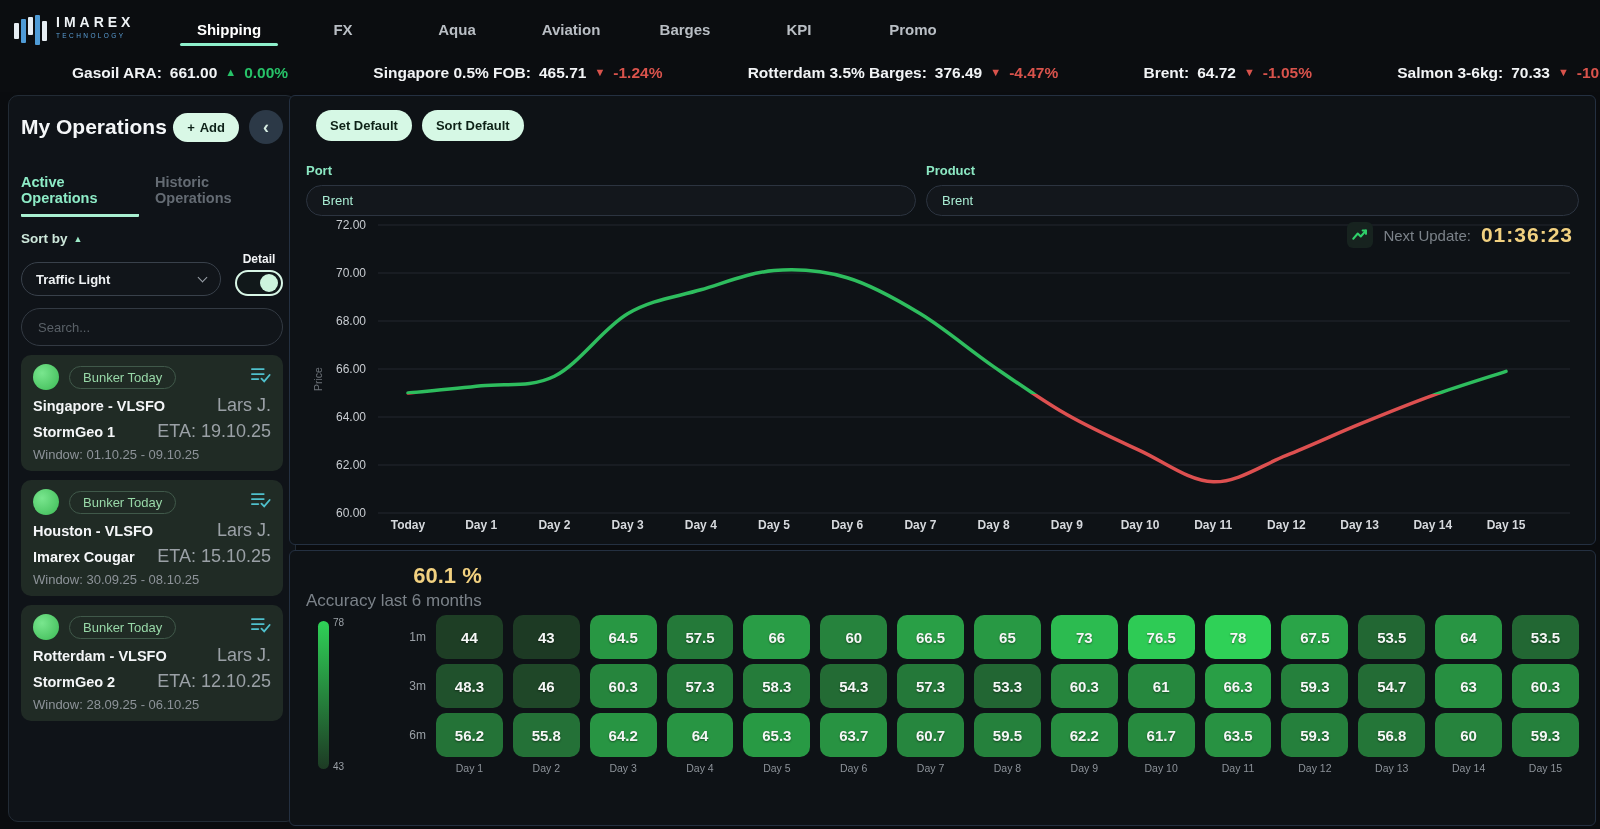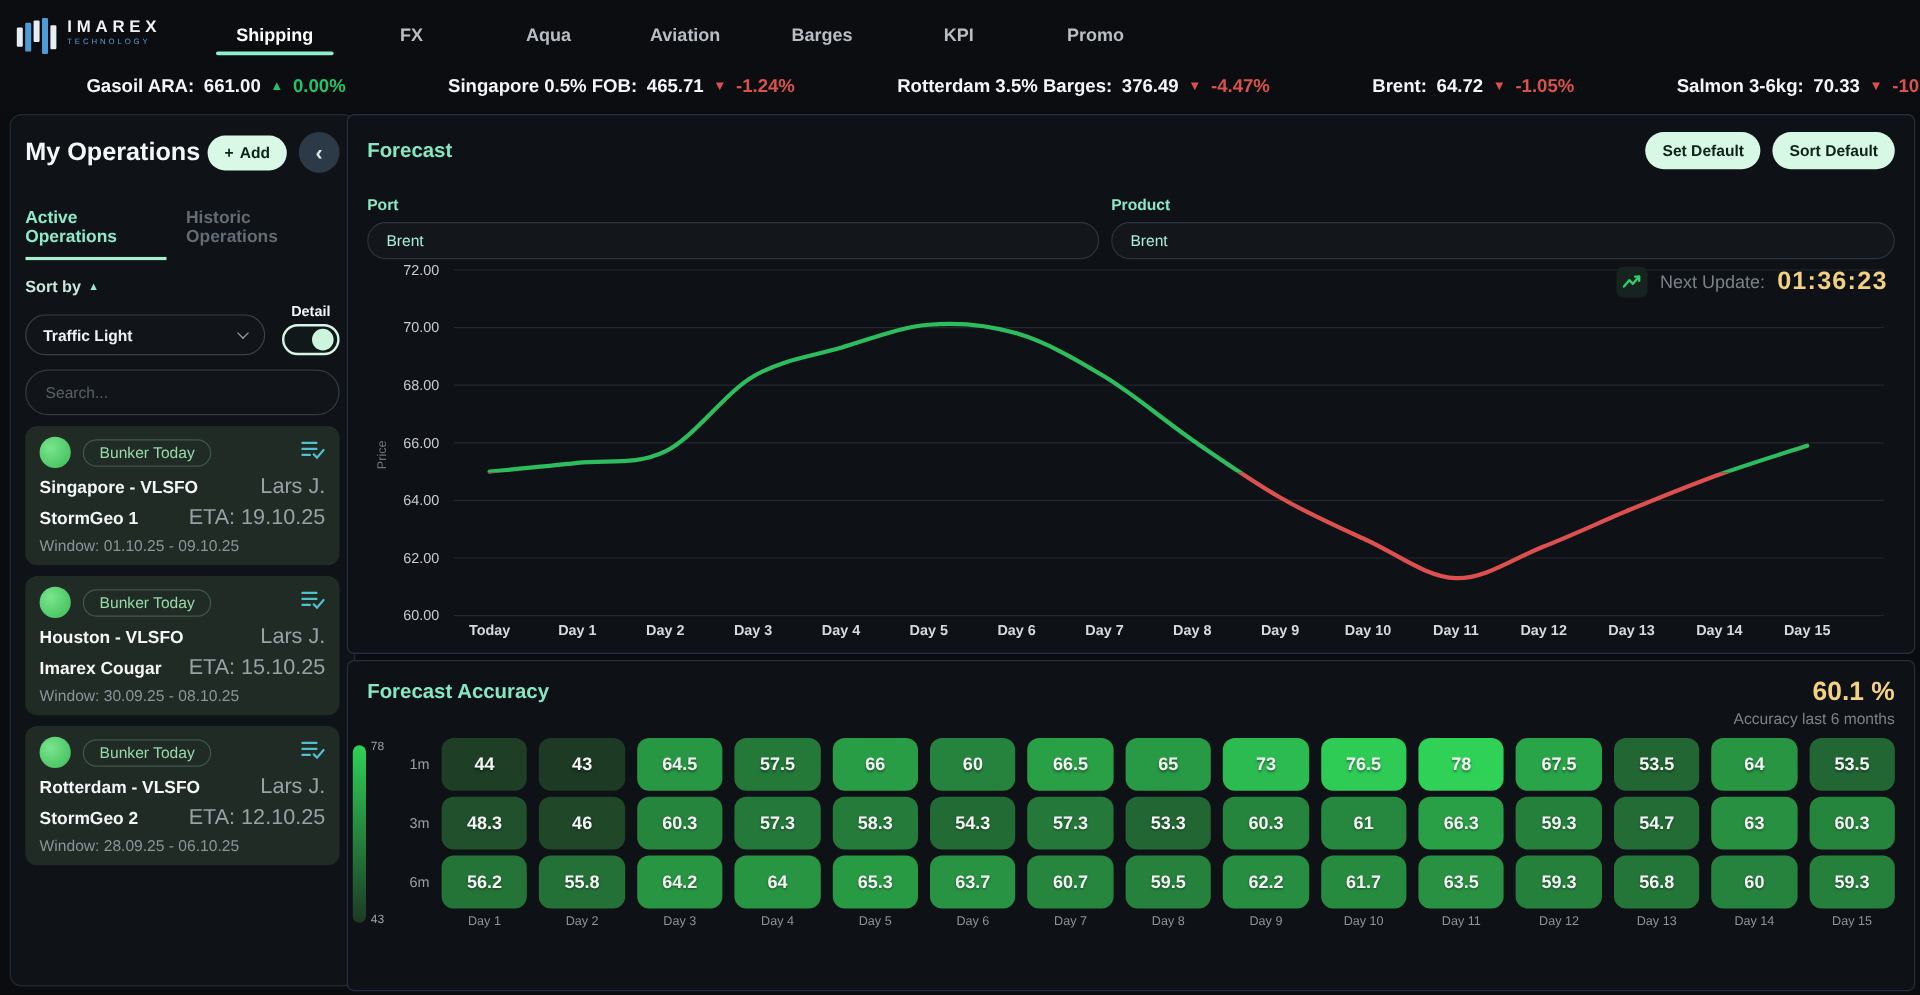--- a/index.html
+++ b/index.html
@@ -86,22 +86,22 @@
   .next-update { position:absolute; right:22px; top:126px; display:flex; align-items:center; gap:10px; }
   .nu-iconbox { width:26px; height:26px; border-radius:6px; background:#17231f; display:flex; align-items:center; justify-content:center; }
   .nu-label { color:#7b8289; font-size:15px; }
   .nu-time { color:#f2d180; font-size:21px; font-weight:bold; letter-spacing:1px; }
 
   
   .ac-head { display:flex; align-items:flex-start; padding:12px 16px 0; }
   .ac-title { color:#86e7c0; font-size:17px; font-weight:bold; flex:1; margin-top:4px; }
   .ac-right { text-align:right; }
   .ac-value { color:#f2d180; font-size:22px; font-weight:bold; }
-  .ac-sub { color:#7b8289; font-size:13px; margin-top:2px; }
-  .heat { position:absolute; left:4px; right:16px; top:64px; display:flex; }
+  .ac-sub { color:#7b8289; font-size:17px; margin-top:2px; }
+  .heat { position:absolute; left:28px; right:16px; top:64px; display:flex;gap:44px; }
   .legend { position:relative; width:40px; flex:0 0 40px; }
   .legend-bar { position:absolute; left:0; top:6px; width:11px; height:148px; border-radius:6px; }
   .legend-max { position:absolute; left:15px; top:2px; font-size:10px; color:#9aa0a6; }
   .legend-min { position:absolute; left:15px; top:146px; font-size:10px; color:#9aa0a6; }
   .heat-grid { flex:1; }
   .heat-row { display:flex; align-items:center; gap:10px; margin-bottom:5px; }
   .heat-rowlabel { flex:0 0 24px; text-align:right; font-size:12px; color:#9aa0a6; }
   .heat-cell { flex:1; height:44px; border-radius:10px; display:flex; align-items:center; justify-content:center; font-size:15px; font-weight:bold; color:#f5f7f6; text-shadow:0 1px 2px rgba(0,0,0,.45); }
   .heat-days { display:flex; gap:10px; margin-top:4px; }
   .heat-days .spacer { flex:0 0 24px; }
@@ -270,21 +270,20 @@
           </div>
           <div class="op-window">Window: 28.09.25 - 06.10.25</div>
         </div>
       </div>
   </div>
 
   <div class="main">
 
     <div class="panel forecast">
       <div class="fc-head">
-        <div class="fc-title">Forecast</div>
         <button class="btn-pill">Set Default</button>
         <button class="btn-pill">Sort Default</button>
       </div>
       <div class="fc-fields">
         <div class="fc-col1">
           <div class="fc-label">Port</div>
           <div class="fc-input">Brent</div>
         </div>
         <div class="fc-col2">
           <div class="fc-label">Product</div>
@@ -343,21 +342,20 @@
               <path d="M15.5 6 L20 6 L20 10.5" fill="none" stroke="#2fd06a" stroke-width="2.6" stroke-linecap="round" stroke-linejoin="round"></path>
             </svg>
         </span>
         <span class="nu-label">Next Update:</span>
         <span class="nu-time">01:36:23</span>
       </div>
     </div>
 
     <div class="panel accuracy">
       <div class="ac-head">
-        <div class="ac-title">Forecast Accuracy</div>
         <div class="ac-right">
           <div class="ac-value">60.1 %</div>
           <div class="ac-sub">Accuracy last 6 months</div>
         </div>
       </div>
       <div class="heat">
         <div class="legend">
           <div class="legend-bar" id="legend-bar" style="background: linear-gradient(rgb(47, 209, 87), rgb(29, 58, 36));"></div>
           <div class="legend-max">78</div>
           <div class="legend-min">43</div>

